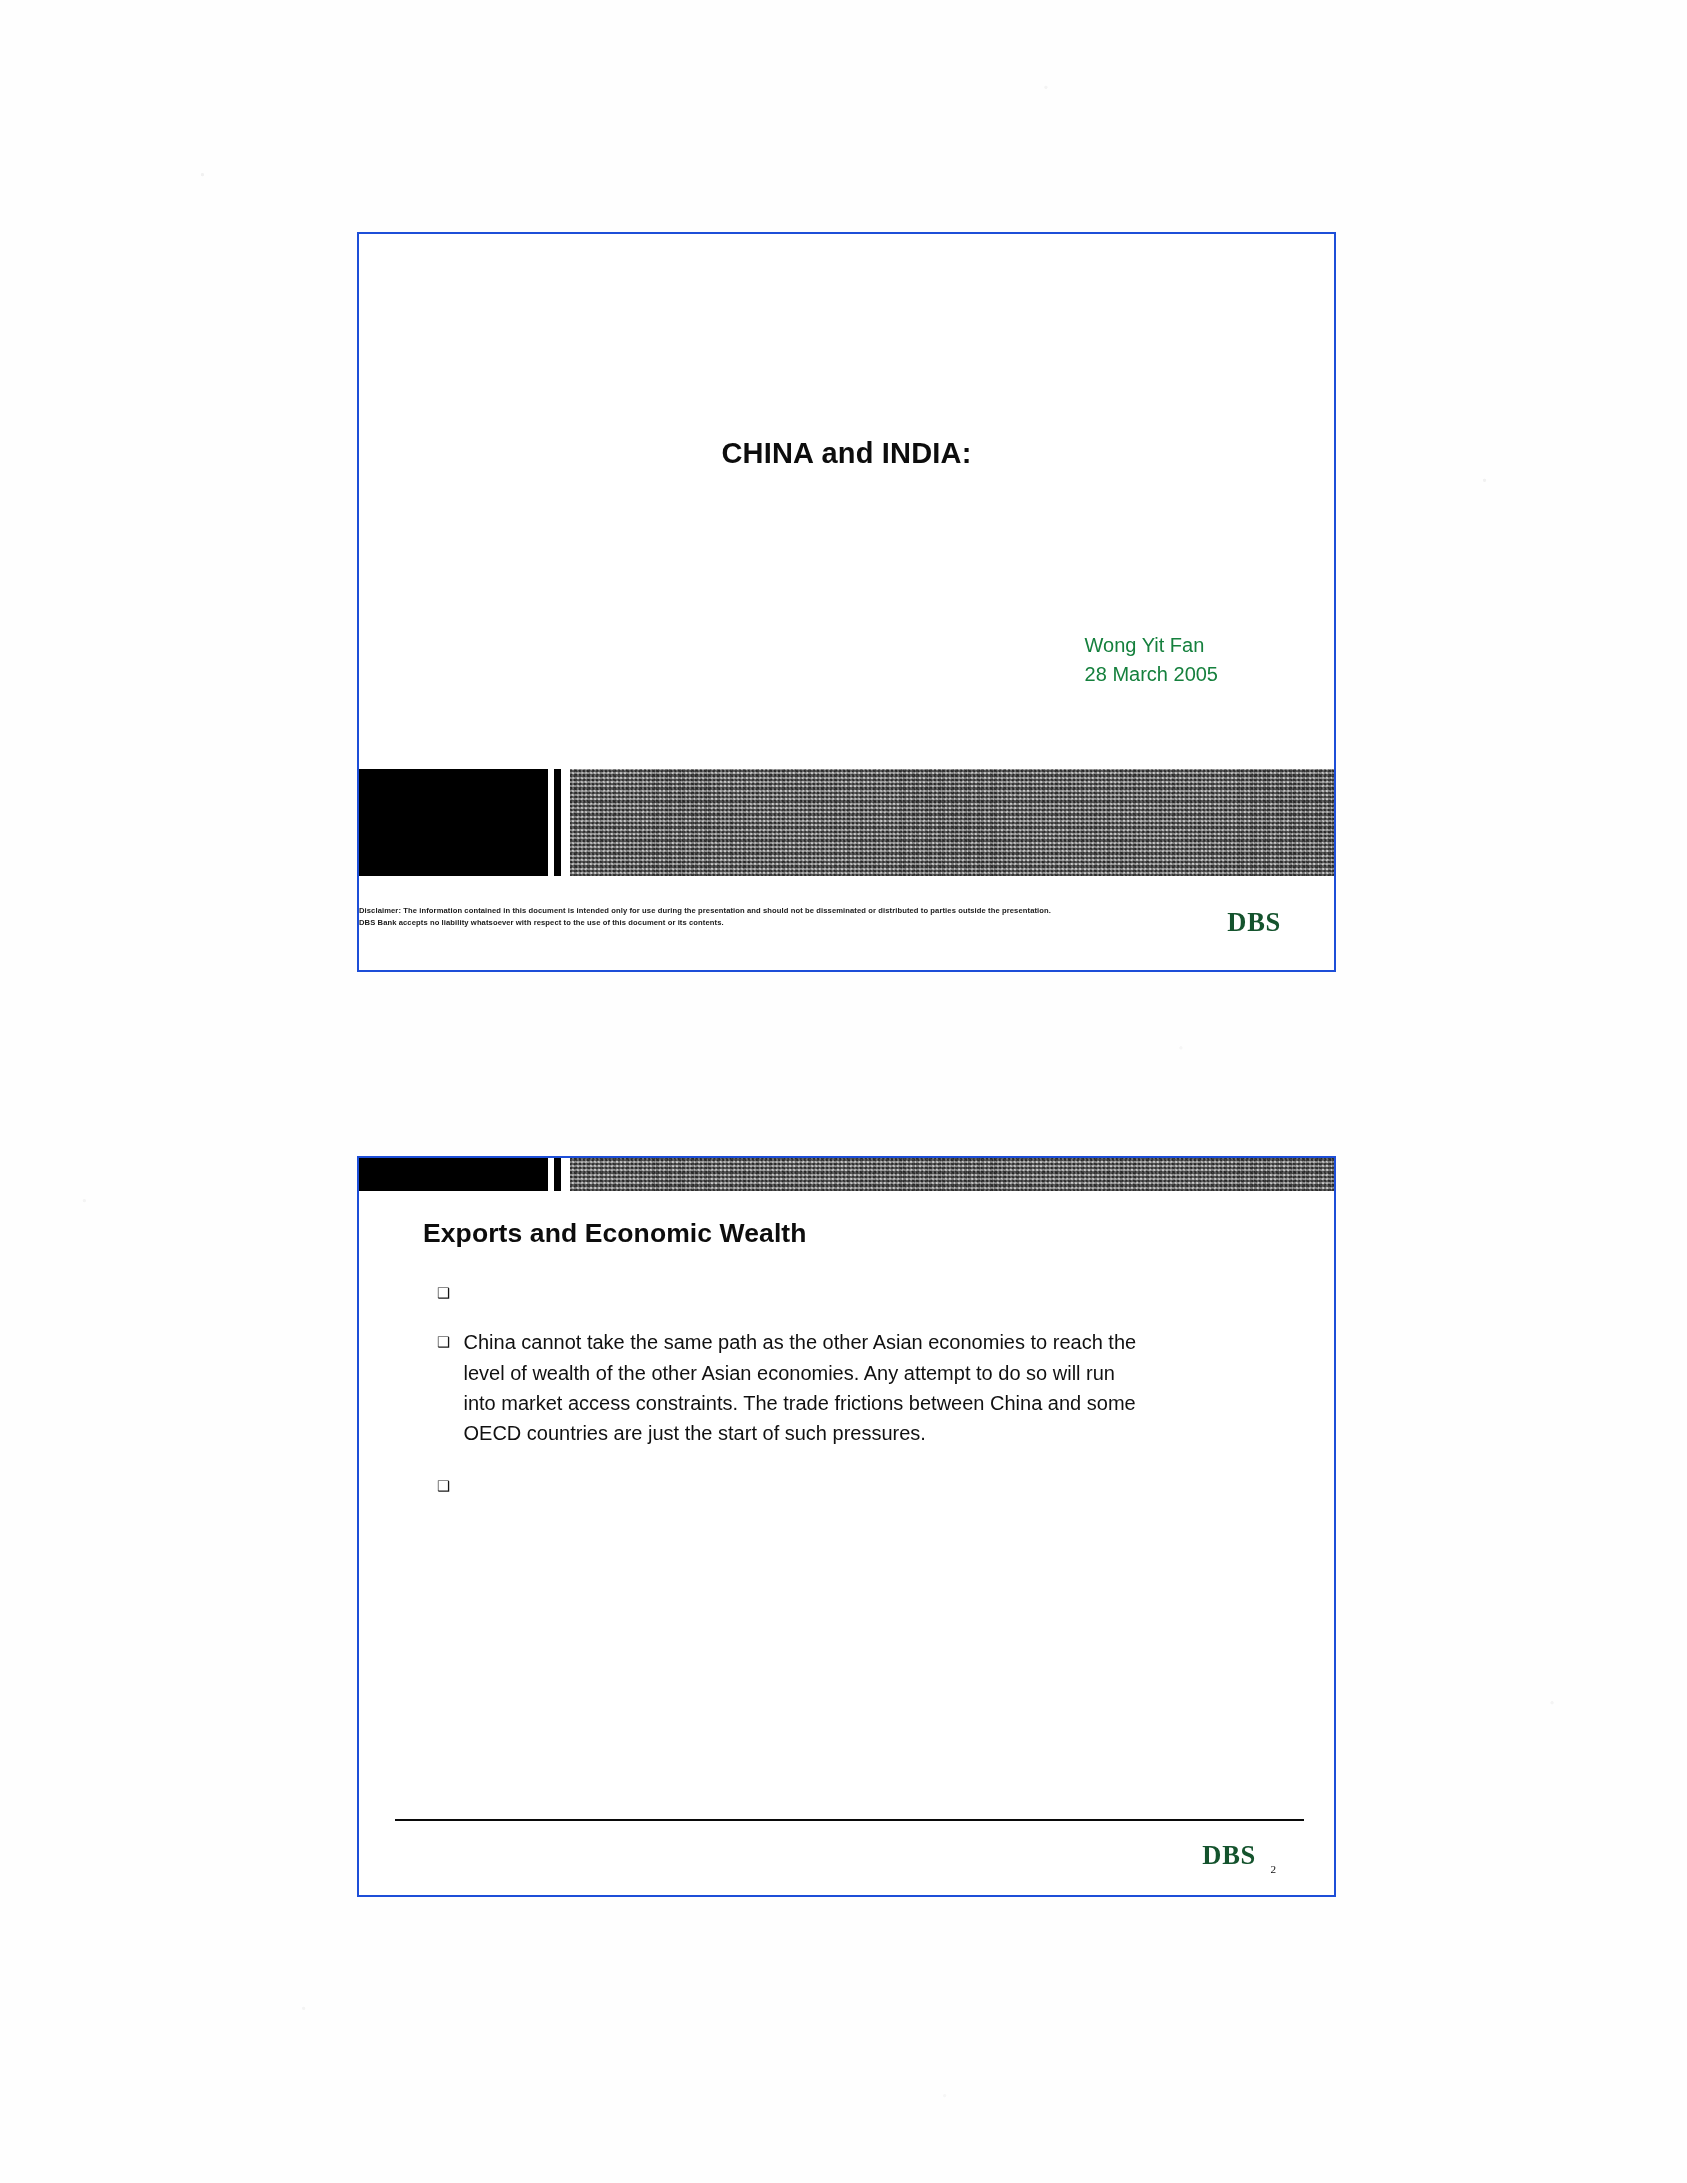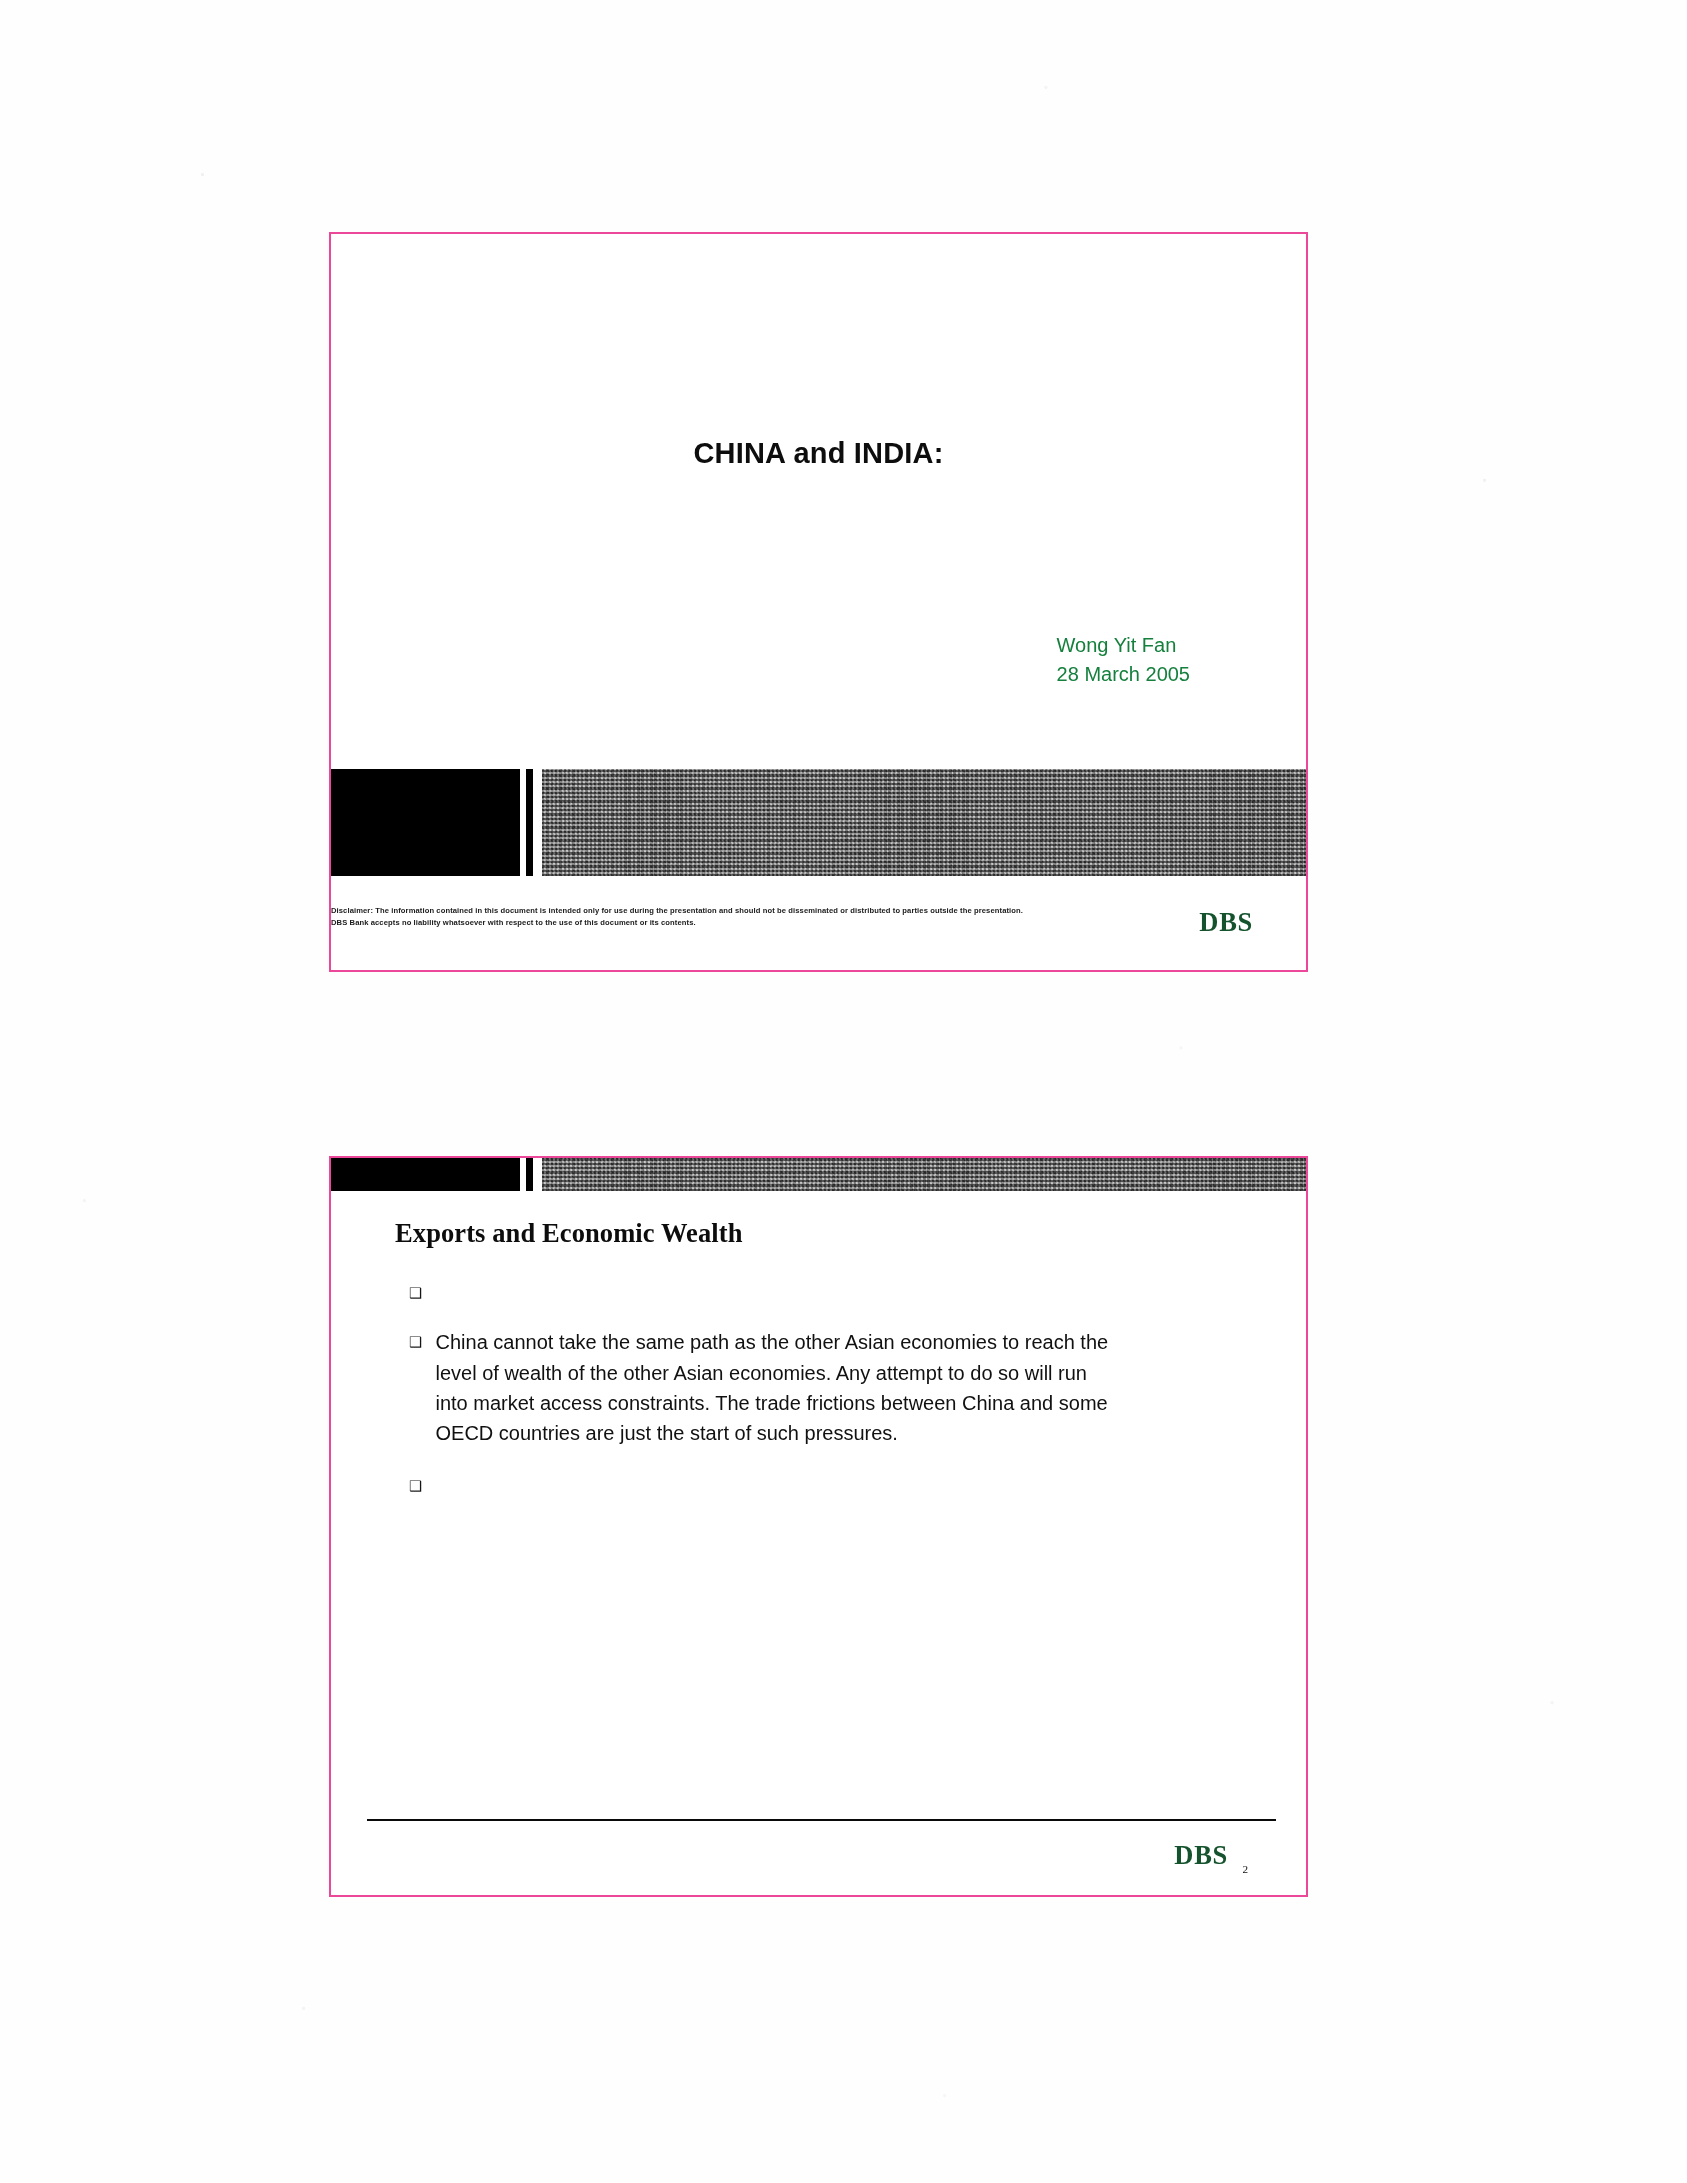--- a/index.html
+++ b/index.html
@@ -32,22 +32,23 @@
       radial-gradient(circle at 18% 92%, rgba(0,0,0,0.04) 0 1.3px, transparent 2px),
       radial-gradient(circle at 56% 96%, rgba(0,0,0,0.03) 0 1.3px, transparent 2px);
     background-color: #fefefe;
     pointer-events: none;
   }
 
   
   .slide {
     position: absolute;
     background: #ffffff;
-    border: 2px solid #ec4899;
+    border: 2px solid #1d4ed8;
     box-sizing: border-box;
+    margin-left: 28px;
   }
   #slide-1 {
     left: 329px;
     top: 232px;
     width: 979px;
     height: 740px;
   }
   #slide-2 {
     left: 329px;
     top: 1156px;
@@ -152,21 +153,20 @@
   }
   #slide2-banner .banner-black { width: 189px; }
   .slide2-title {
     position: absolute;
     left: 64px;
     top: 60px;
     font-size: 26.5px;
     font-weight: bold;
     color: #0d0d0d;
     letter-spacing: 0.1px;
-    font-family: Liberation Serif, serif;
   }
   .bullets {
     position: absolute;
     left: 78px;
     top: 120px;
     right: 78px;
   }
   .bullet {
     display: flex;
     align-items: flex-start;

